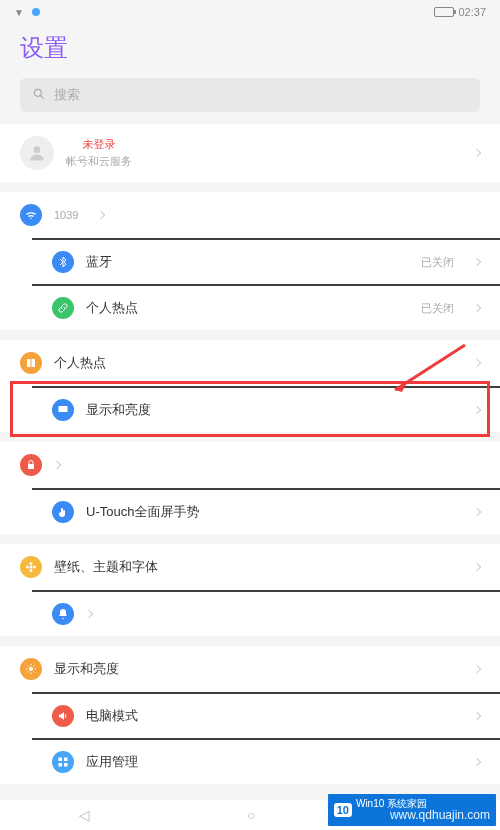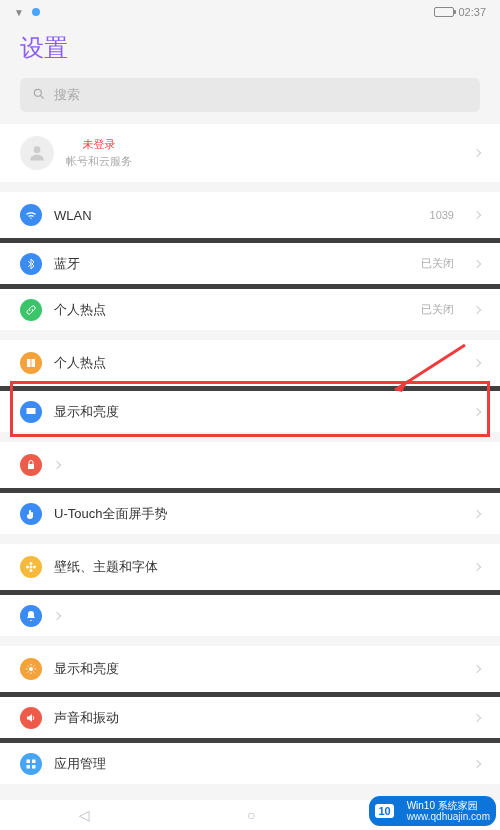--- a/index.html
+++ b/index.html
@@ -68,21 +68,21 @@
       background: #fff;
       margin-bottom: 10px;
     }
     .row {
       height: 46px;
       display: flex; align-items: center;
       padding: 0 20px;
       position: relative;
       gap: 12px;
     }
-    .row + .row { border-top: 5px solid #404040; }
+    .row + .row { border-top: 2px solid #404040; margin-left: 32px; }
     .row-icon {
       width: 22px; height: 22px; border-radius: 50%;
       display: flex; align-items: center; justify-content: center;
       flex-shrink: 0;
     }
     .row-icon svg { width: 12px; height: 12px; fill: #fff; }
     .row-label { font-size: 13px; color: #333; flex: 1; }
     .row-value { font-size: 11px; color: #aaa; margin-right: 8px; }
     .chevron {
       width: 6px; height: 6px;
@@ -107,29 +107,29 @@
       position: absolute; bottom: 0; left: 0; right: 0;
       height: 30px;
       display: flex; justify-content: space-around; align-items: center;
       background: #fff;
       color: #bbb;
     }
     .nav-bar span { font-size: 14px; }
     .watermark {
       position: absolute; bottom: 4px; right: 4px;
       background: rgba(0,110,215,0.95); color: #fff;
-      font-size: 10px; padding: 4px 6px; border-radius: 11px;
-      display: flex; align-items: center; gap: 13px;
+      font-size: 10px; padding: 4px 6px; border-radius: 1px;
+      display: flex; align-items: center; gap: 4px;
     }
     .watermark .logo {
       background: #fff; color: #0a72d6; font-weight: bold;
       border-radius: 3px; padding: 1px 3px; font-size: 11px;
     }
     .watermark .text { display: flex; flex-direction: column; line-height: 1.1; }
-    .watermark .sub { font-size: 10px; opacity: .9; }
+    .watermark .sub { font-size: 12px; opacity: .9; margin-left: 34px; }
     
     .c-blue { background:#3b8bf5; }
     .c-orange { background:#f5a23b; }
     .c-green { background:#3cc46b; }
     .c-red { background:#ef5b4a; }
     .c-yellow { background:#f5b93b; }
     .c-lblue { background:#47a5f5; }
   </style>
 </head>
 <body>
@@ -173,21 +173,20 @@
 </div>
 
 <div id="sections">
     <div class="section">
       <div class="row">
       <span class="row-icon c-blue">
         <svg viewBox="0 0 24 24">
             <path d="M12 20l-2-2c1-1 3-1 4 0zM6 14c3-3 9-3 12 0l-2 2c-2-2-6-2-8 0zM2 10c5-5 15-5 20 0l-2 2c-4-4-12-4-16 0z"></path>
           </svg>
       </span>
-      <span class="row-label">WLAN</span>
       <span class="row-value">1039</span>
       <span class="chevron"></span>
     </div>
       <div class="row">
       <span class="row-icon c-blue">
         <svg viewBox="0 0 24 24">
             <path d="M12 2l6 6-4 4 4 4-6 6V2zM12 12L6 6m0 12l6-6" stroke="#fff" stroke-width="2" fill="none"></path>
           </svg>
       </span>
       <span class="row-label">蓝牙</span>
@@ -287,21 +286,21 @@
 
       <span class="chevron"></span>
     </div>
       <div class="row">
       <span class="row-icon c-red">
         <svg viewBox="0 0 24 24">
             <path d="M4 9v6h4l6 5V4L8 9z"></path>
             <path d="M16 8a6 6 0 010 8" stroke="#fff" stroke-width="2" fill="none"></path>
           </svg>
       </span>
-      <span class="row-label">声音和振动</span>
+      <span class="row-label">电脑模式</span>
 
       <span class="chevron"></span>
     </div>
       <div class="row">
       <span class="row-icon c-lblue">
         <svg viewBox="0 0 24 24">
             <rect x="3" y="3" width="7" height="7"></rect>
             <rect x="14" y="3" width="7" height="7"></rect>
             <rect x="3" y="14" width="7" height="7"></rect>
             <rect x="14" y="14" width="7" height="7"></rect>

